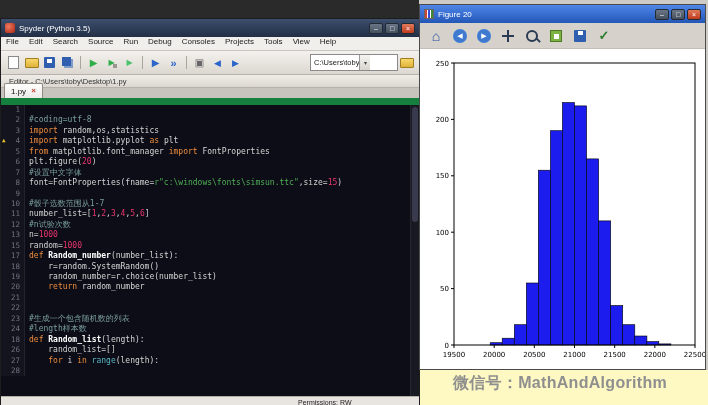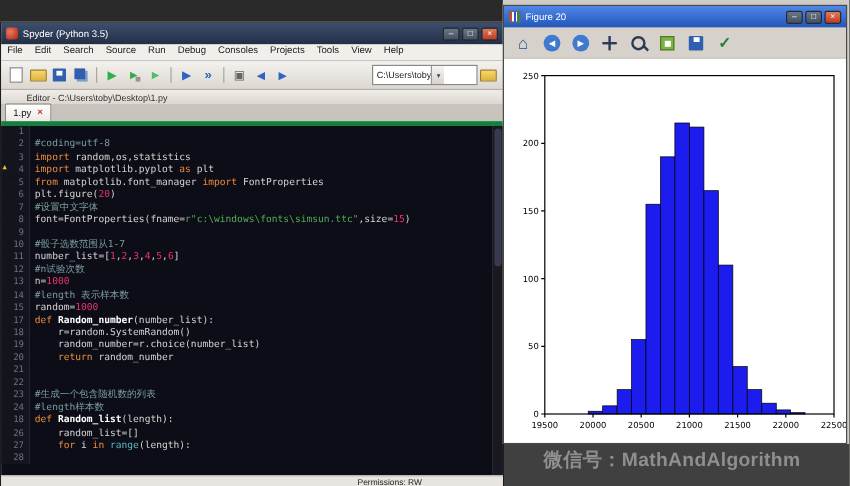--- a/index.html
+++ b/index.html
@@ -1,21 +1,21 @@
 <!DOCTYPE html>
 <html><head>
 <meta charset="utf-8">
 <style>
   *{box-sizing:border-box;margin:0;padding:0}
   body{margin:0;background:#2e2e2e;font-family:"Liberation Sans",sans-serif}
   .stage{position:relative;width:708px;height:405px;background:#2a2a2a;overflow:hidden}
 
   
   .right-panel{position:absolute;left:419px;top:0;width:289px;height:405px;background:#cfccc7}
-  .bottom-panel{position:absolute;left:419px;top:370px;width:289px;height:35px;background:#404040}
+  .bottom-panel{position:absolute;left:419px;top:370px;width:289px;height:35px;background:#fef9c3}
   .watermark{padding:3px 0 0 34px;font-size:16px;font-weight:bold;color:#8f8f8f;white-space:nowrap;letter-spacing:.3px}
 
   
   .spyder{position:absolute;left:0;top:18px;width:420px;height:392px;background:#e8e6e2;border:1px solid #1d1d1d;display:flex;flex-direction:column}
   .titlebar{height:18px;display:flex;align-items:center;gap:4px;padding:0 4px;background:linear-gradient(#3d4f6e,#222e44);flex:0 0 18px}
   .titlebar .title{color:#fff;font-size:8px;white-space:nowrap;overflow:hidden}
   .app-icon{width:10px;height:10px;border-radius:2px;background:radial-gradient(circle at 35% 35%,#ef7a5e,#a82313);flex:0 0 10px}
   .winbtns{margin-left:auto;display:flex;gap:2px}
   .wb{width:14px;height:11px;display:flex;align-items:center;justify-content:center;font-size:7px;color:#fff;background:linear-gradient(#6a7687,#46505e);border:1px solid #222a33;border-radius:2px}
   .wb-close{background:linear-gradient(#e07a5a,#bf3a1d)}
@@ -38,23 +38,23 @@
   [data-icon="run-selection"]::before{content:"▶";color:#49c06a;font-size:8px}
   [data-icon="debug"]::before{content:"▶";color:#2b65c9;font-size:10px}
   [data-icon="step-over"]::before{content:"»";color:#2b65c9;font-size:11px;font-weight:bold}
   [data-icon="maximize-pane"]::before{content:"▣";color:#666;font-size:10px}
   [data-icon="back"]::before{content:"◀";color:#2b65c9;font-size:9px}
   [data-icon="forward"]::before{content:"▶";color:#2b65c9;font-size:9px}
   .combo{margin-left:auto;display:flex;align-items:center;height:17px;width:88px;background:#fff;border:1px solid #8a8a8a;font-size:7.5px;color:#222;padding-left:3px;justify-content:flex-start}
   .combo-val{white-space:nowrap;overflow:hidden}
   .combo-arrow{width:11px;height:15px;background:linear-gradient(#f5f4f2,#d8d4cd);border-left:1px solid #999;display:flex;align-items:center;justify-content:center;font-size:6px;color:#444}
 
-  .pane-header{height:13px;flex:0 0 13px;background:linear-gradient(#efece8,#dcd7d0);border-bottom:1px solid #b6b1aa;font-size:7.5px;color:#333;display:flex;align-items:center;padding-left:21px;white-space:nowrap}
-
-  .tabbar{height:17px;flex:0 0 17px;background:#c7c3bd;display:flex;align-items:flex-end;padding-left:3px;border-bottom:4px solid #15803d}
+  .pane-header{height:13px;flex:0 0 13px;background:linear-gradient(#efece8,#dcd7d0);border-bottom:1px solid #b6b1aa;font-size:7.5px;color:#333;display:flex;align-items:center;padding-left:8px;white-space:nowrap}
+
+  .tabbar{height:17px;flex:0 0 17px;background:#c7c3bd;display:flex;align-items:flex-end;padding-left:3px;border-bottom:7px solid #15803d}
   .tab{height:15px;display:inline-flex;align-items:center;gap:5px;padding:0 6px;background:linear-gradient(#ffffff,#eceae6);border:1px solid #8f8a83;border-bottom:none;font-size:8px;color:#111;border-radius:2px 2px 0 0}
   .tab-close{color:#c0392b;font-size:8px;font-weight:bold;line-height:1}
 
   .code-area{flex:1;position:relative;background:#0d0d17;overflow:hidden}
   .code-lines{position:absolute;left:0;top:0;right:9px;bottom:0;font-family:"DejaVu Sans Mono",monospace;font-size:8px}
   .cl{display:flex;height:10.45px;line-height:10.45px}
   .cl.cur{background:#23233e}
   .gut{flex:0 0 24px;width:24px;background:#14141e;color:#6f6f80;text-align:right;padding-right:4px;position:relative;border-right:1px solid #23232f;font-size:7.5px}
   .cl.cur .gut{background:#23233e;color:#f2f2f2}
   .warn{position:absolute;left:1px;top:1px;color:#e6c229;font-size:6px;line-height:1}
@@ -211,24 +211,20 @@
             <span class="gut">11</span>
             <span class="src"><span class="tok-p">number_list=[</span><span class="tok-n">1</span><span class="tok-p">,</span><span class="tok-n">2</span><span class="tok-p">,</span><span class="tok-n">3</span><span class="tok-p">,</span><span class="tok-n">4</span><span class="tok-p">,</span><span class="tok-n">5</span><span class="tok-p">,</span><span class="tok-n">6</span><span class="tok-p">]</span></span>
           </div>
           <div class="cl">
             <span class="gut">12</span>
             <span class="src"><span class="tok-c">#n试验次数</span></span>
           </div>
           <div class="cl">
             <span class="gut">13</span>
             <span class="src"><span class="tok-p">n=</span><span class="tok-n">1000</span></span>
-          </div>
-          <div class="cl">
-            <span class="gut">14</span>
-            <span class="src"><span class="tok-c">#length 表示样本数</span></span>
           </div>
           <div class="cl">
             <span class="gut">15</span>
             <span class="src"><span class="tok-p">random=</span><span class="tok-n">1000</span></span>
           </div>
           <div class="cl">
             <span class="gut">17</span>
             <span class="src"><span class="tok-k">def</span><span class="tok-p"> </span><span class="tok-f">Random_number</span><span class="tok-p">(number_list):</span></span>
           </div>
           <div class="cl">

